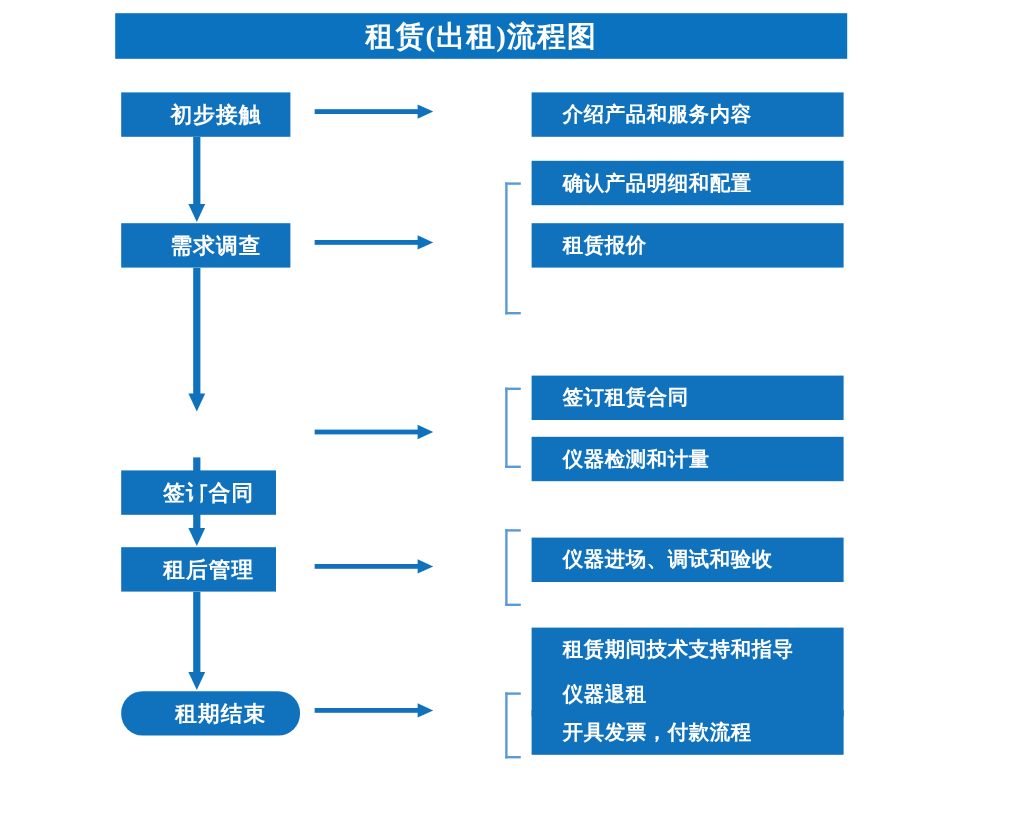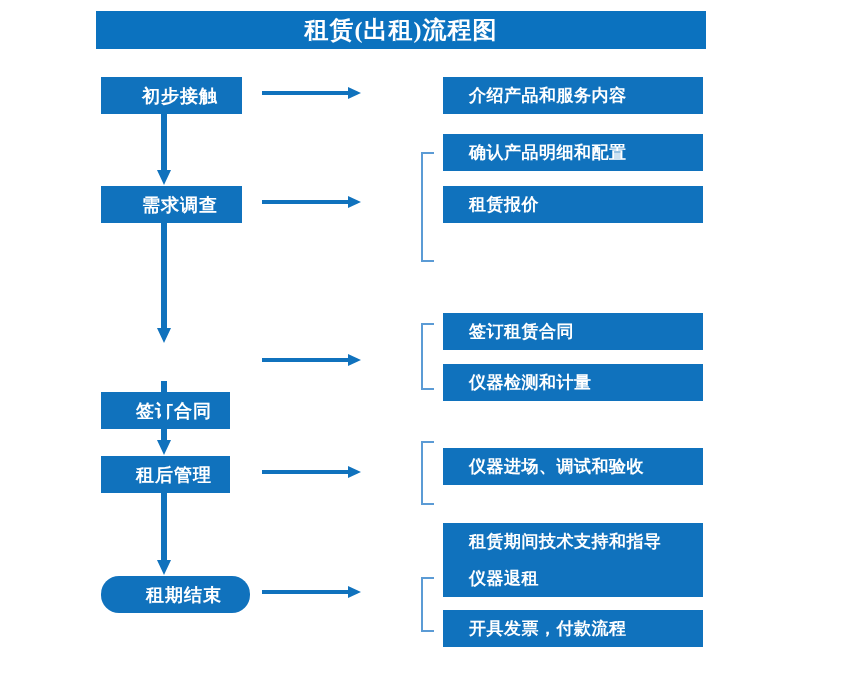--- a/index.html
+++ b/index.html
@@ -182,17 +182,17 @@
   </div>
 
   <div class="detail-box" style="top:490px;margin-top:33px;">
     <span>租赁期间技术支持和指导</span>
   </div>
 
   <div class="detail-box" style="top:560px;">
     <span>仪器退租</span>
   </div>
 
-  <div class="detail-box" style="top:610px;">
+  <div class="detail-box" style="top:592px;">
     <span>开具发票，付款流程</span>
   </div>
 
 </div>
 
 </body></html>

